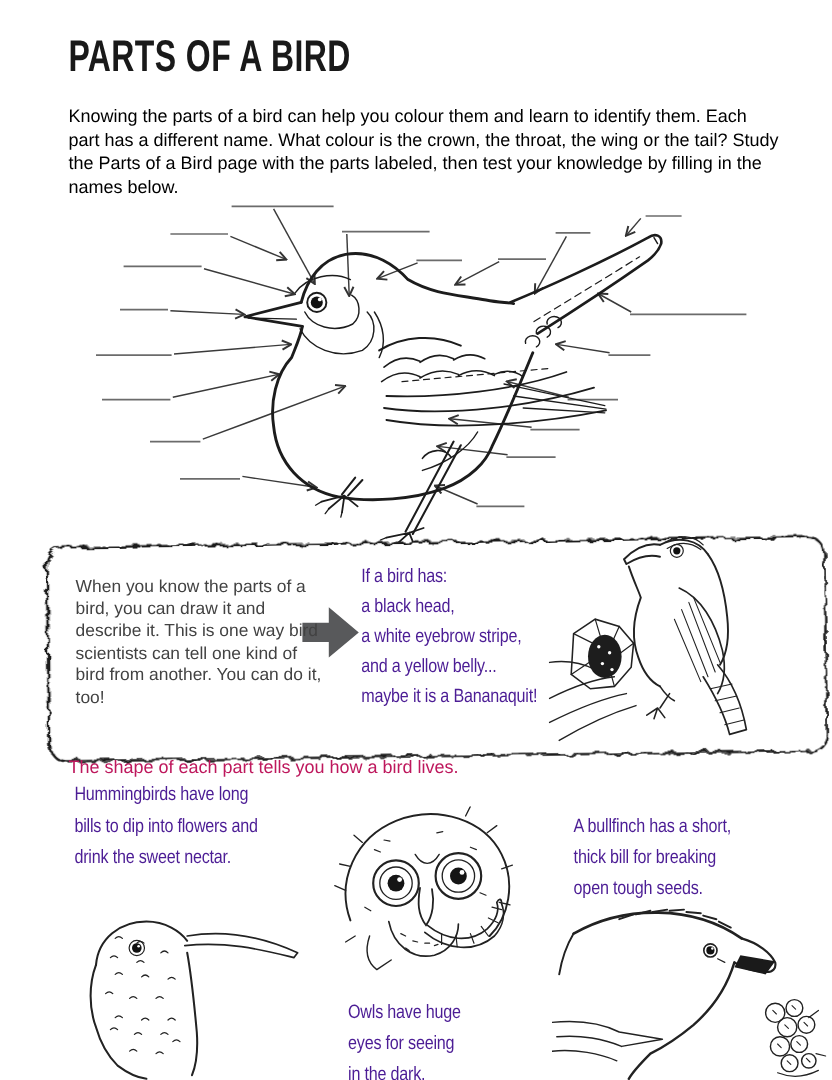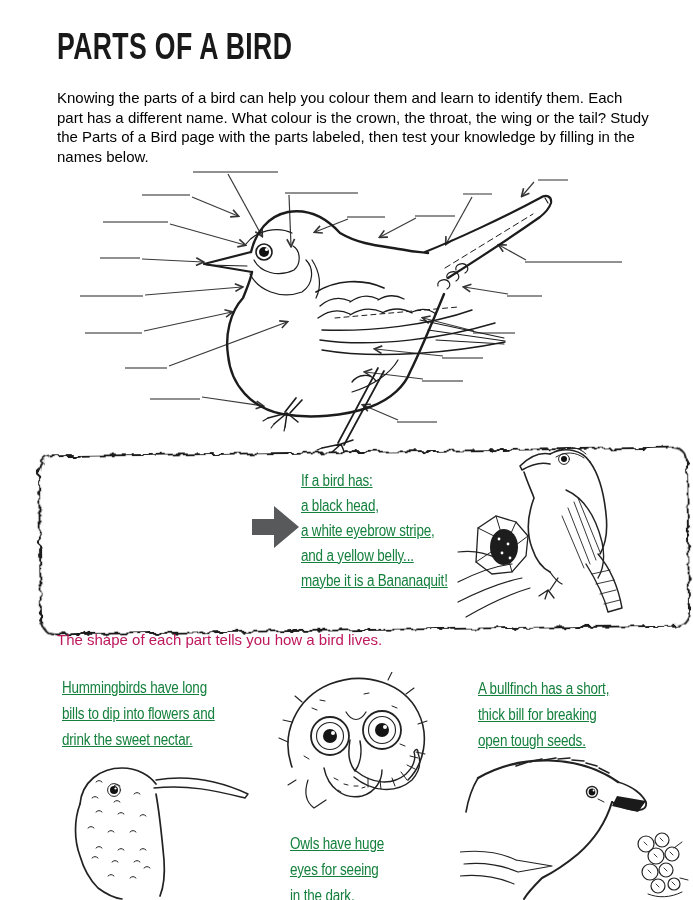--- a/index.html
+++ b/index.html
@@ -14,21 +14,21 @@
   }
   .intro{
     font-size:15px;line-height:19.5px;color:#000000;
   }
   .lead{
     font-size:15px;color:#be185d;
   }
   .boxtext{
     font-size:14.5px;line-height:18.6px;color:#424242;
   }
-  .cond{font-size:16px;color:#15803d;text-decoration:underline;}
+  .cond{font-size:16px;color:#4c1d95;}
   .cond .ln{
     transform:scaleX(.84);transform-origin:0 50%;white-space:nowrap;
     letter-spacing:-.2px;
   }
   .rules .ln{line-height:25px;}
   .caption .ln{line-height:26px;}
   svg{display:block;}
 </style>
 </head>
 <body>
@@ -168,33 +168,34 @@
       <path d="M132,30 C142,44 146,62 148,82 C150,100 148,112 142,122" stroke-width="1.6"></path>
       <path d="M66,40 C70,52 74,60 76,66 C70,82 68,100 74,116 C78,128 84,136 92,140" stroke-width="1.6"></path>
       <path d="M108,58 C126,66 138,86 144,110 C147,124 146,136 140,146" stroke-width="1.4"></path>
       <path d="M116,70 L138,128 M110,76 L132,132 M104,84 L126,136 M120,66 L142,120" stroke-width="0.9"></path>
       <path d="M140,122 C152,136 160,154 164,176 M128,132 C138,148 146,164 150,180 M150,180 L164,176" stroke-width="1.4"></path>
       <path d="M134,142 L152,138 M138,152 L156,148 M142,162 L158,158 M146,172 L162,168" stroke-width="0.9"></path>
       <path d="M92,140 C96,146 100,150 104,152 M100,146 L92,158 M90,158 L81,164 M90,158 L87,167 M90,158 L96,166" stroke-width="1.3"></path>
     </g>
   </svg>
 
+  <div class="abs boxtext" style="left:63px;top:62px;width:208px;">When you know the parts of a bird, you can draw it and describe it. This is one way bird scientists can tell one kind of bird from another. You can do it, too!</div>
 
   <div class="abs cond rules" style="left:301px;top:50px;">
     <div class="ln">If a bird has:</div>
     <div class="ln">a black head,</div>
     <div class="ln">a white eyebrow stripe,</div>
     <div class="ln">and a yellow belly...</div>
     <div class="ln">maybe it is a Bananaquit!</div>
   </div>
 </div>
 
 <div class="abs lead" style="left:57px;top:631px;">The shape of each part tells you how a bird lives.</div>
 
-<div class="abs cond caption" style="left:62px;top:675px;">
+<div class="abs cond caption" style="left:62px;top:650px;">
   <div class="ln">Hummingbirds have long</div>
   <div class="ln">bills to dip into flowers and</div>
   <div class="ln">drink the sweet nectar.</div>
 </div>
 <svg class="abs" style="left:52px;top:752px;" width="210" height="148" viewBox="0 0 210 148">
   <g stroke="#222" fill="none" stroke-linecap="round">
     <path d="M28,52 C30,30 48,16 70,16 C86,16 98,24 104,32" stroke-width="1.7"></path>
     <path d="M104,28 C140,22 170,30 196,42 M102,36 C138,32 168,40 193,46 M196,42 L193,46" stroke-width="1.4"></path>
     <circle cx="62" cy="38" r="4" fill="#111" stroke="none"></circle>
       <circle cx="62" cy="38" r="6.4" stroke-width="1"></circle>

